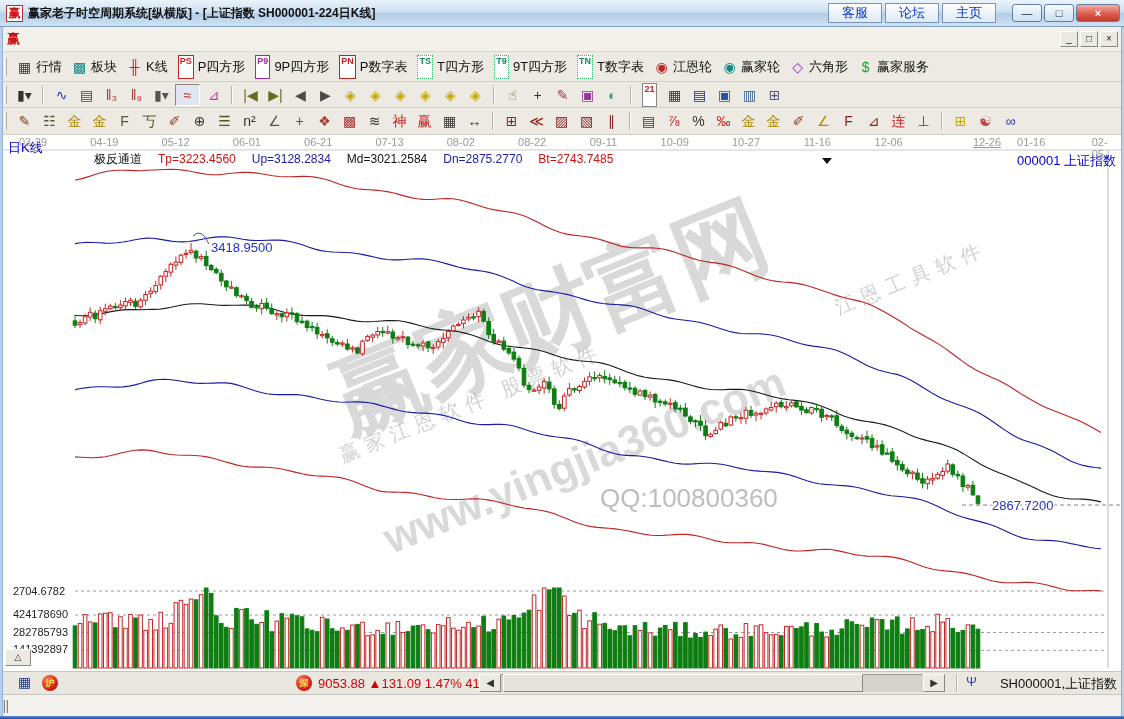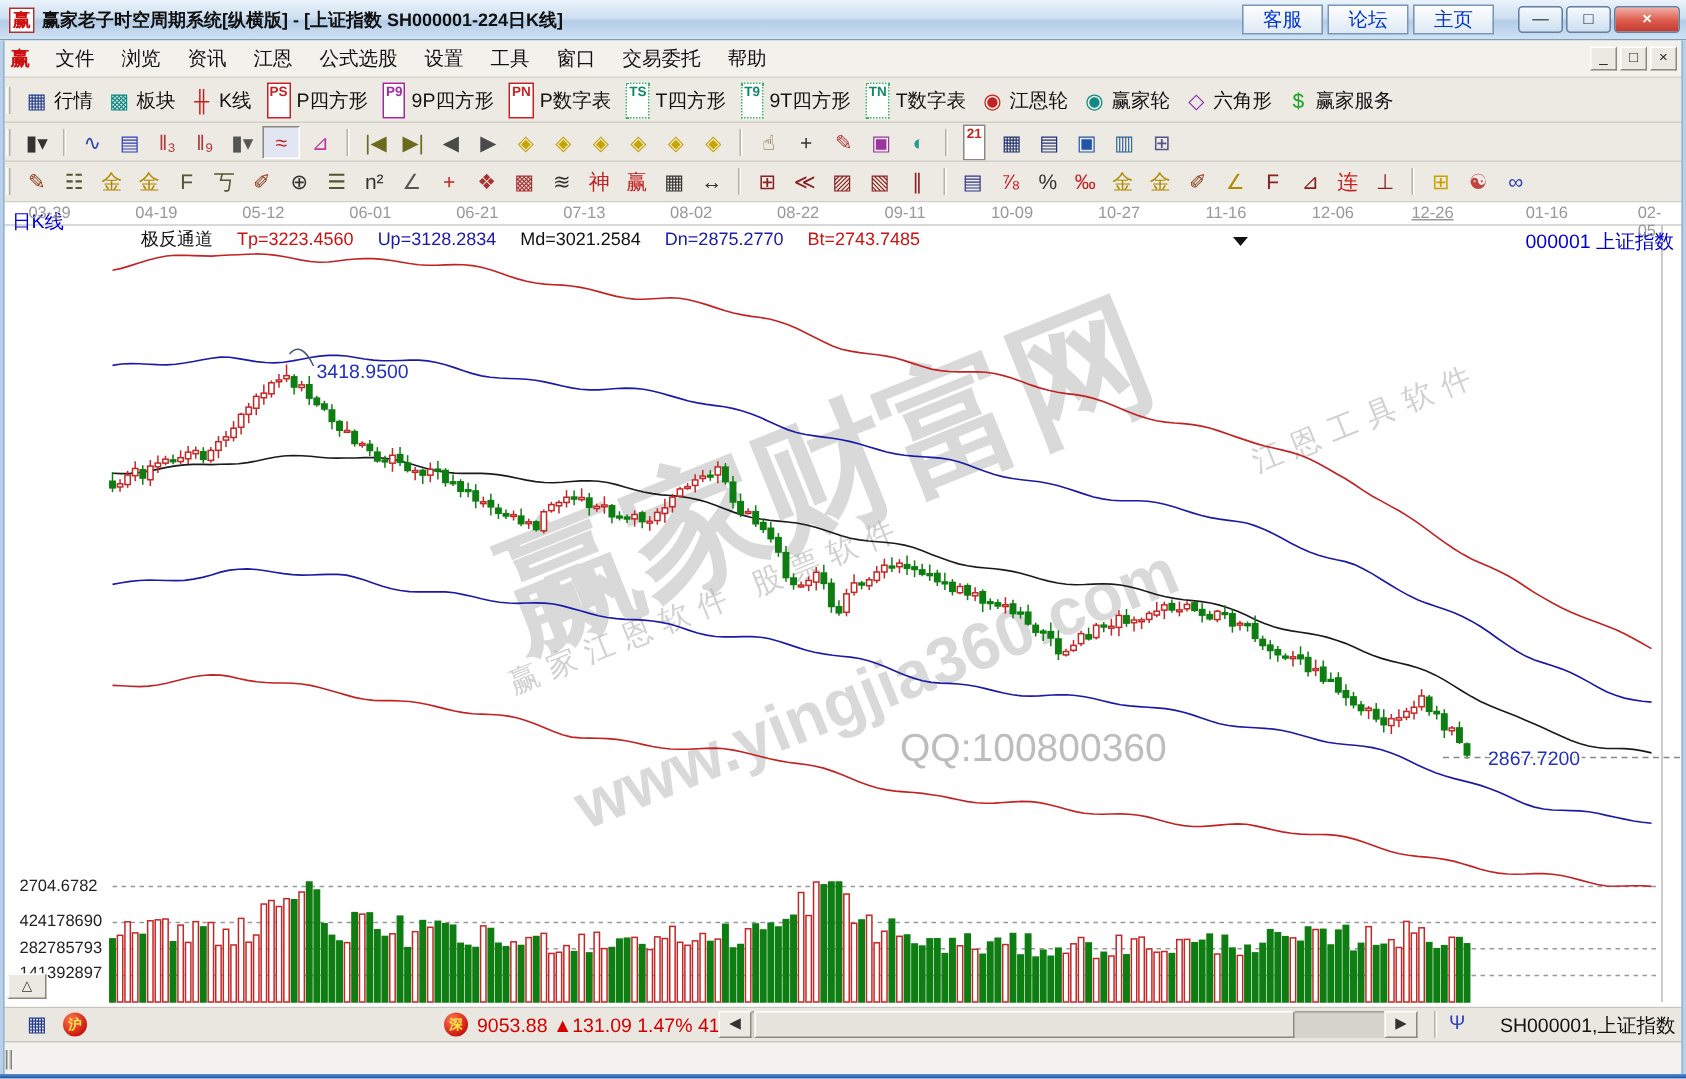--- a/index.html
+++ b/index.html
@@ -103,32 +103,20 @@
     <span class="tb-btn">主页</span>
     <span class="win-ctrls">
       <span class="wc min">—</span>
       <span class="wc res">□</span>
       <span class="wc close">×</span>
     </span>
   </div>
 
   <div class="row menubar">
     <span class="menu-logo">赢</span>
-    <span id="menu-items" style="display:flex;">
-        <span class="menu-item">文件</span>
-        <span class="menu-item">浏览</span>
-        <span class="menu-item">资讯</span>
-        <span class="menu-item">江恩</span>
-        <span class="menu-item">公式选股</span>
-        <span class="menu-item">设置</span>
-        <span class="menu-item">工具</span>
-        <span class="menu-item">窗口</span>
-        <span class="menu-item">交易委托</span>
-        <span class="menu-item">帮助</span>
-      </span>
     <span class="mdi-ctrls">
       <span class="mdi">_</span>
       <span class="mdi">□</span>
       <span class="mdi">×</span>
     </span>
   </div>
 
   <div class="row toolbar tb1" id="toolbar1">
       <span class="grip"></span>
       <span class="tbtn">
@@ -977,21 +965,21 @@
         <span class="date-tick" style="left: 246.9px;">06-01</span>
         <span class="date-tick" style="left: 318.2px;">06-21</span>
         <span class="date-tick" style="left: 389.5px;">07-13</span>
         <span class="date-tick" style="left: 460.8px;">08-02</span>
         <span class="date-tick" style="left: 532.1px;">08-22</span>
         <span class="date-tick" style="left: 603.4px;">09-11</span>
         <span class="date-tick" style="left: 674.7px;">10-09</span>
         <span class="date-tick" style="left: 746px;">10-27</span>
         <span class="date-tick" style="left: 817.3px;">11-16</span>
         <span class="date-tick" style="left: 888.6px;">12-06</span>
-        <span class="date-tick" style="left: 955px; text-decoration: underline;">12-26</span>
+        <span class="date-tick" style="left: 987px; text-decoration: underline;">12-26</span>
         <span class="date-tick" style="left: 1031.2px;">01-16</span>
         <span class="date-tick" style="left: 1102.5px;">02-05</span>
       </div>
     <div id="indicator-row"><span style="color: rgb(17, 17, 17);">极反通道</span><span style="color: rgb(204, 17, 17);">Tp=3223.4560</span><span style="color: rgb(26, 26, 166);">Up=3128.2834</span><span style="color: rgb(17, 17, 17);">Md=3021.2584</span><span style="color: rgb(26, 26, 166);">Dn=2875.2770</span><span style="color: rgb(204, 17, 17);">Bt=2743.7485</span></div>
     <span class="ch-label axis-lbl" style="top:450px;">2704.6782</span>
     <span class="ch-label axis-lbl" style="top:473px;">424178690</span>
     <span class="ch-label axis-lbl" style="top:491px;">282785793</span>
     <span class="ch-label axis-lbl" style="top:508px;">141392897</span>
     <span class="vol-up-btn">△</span>
   </div>

